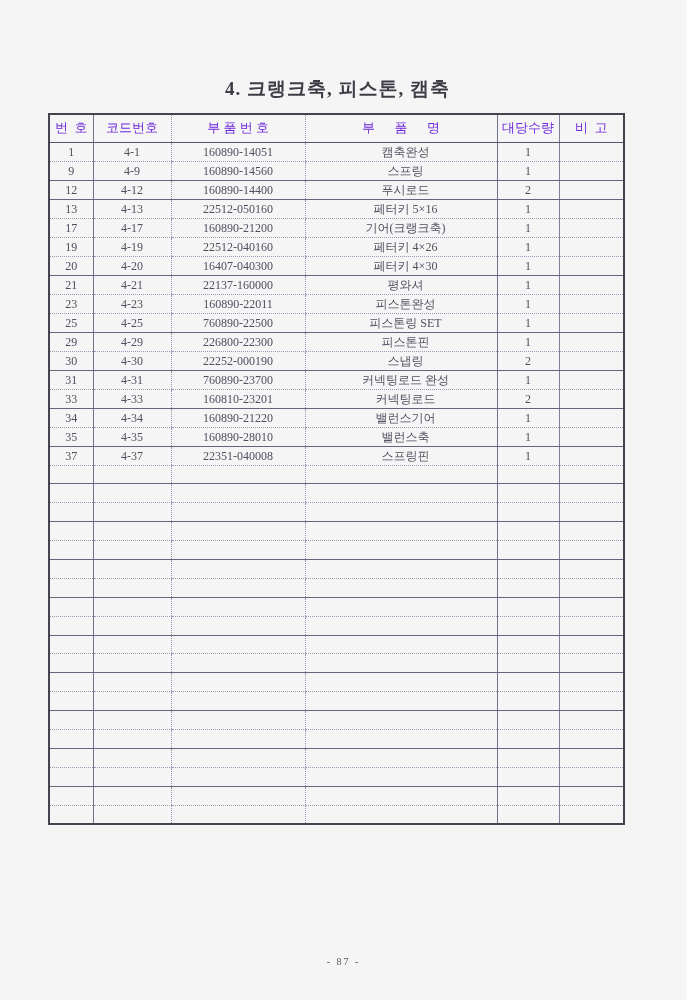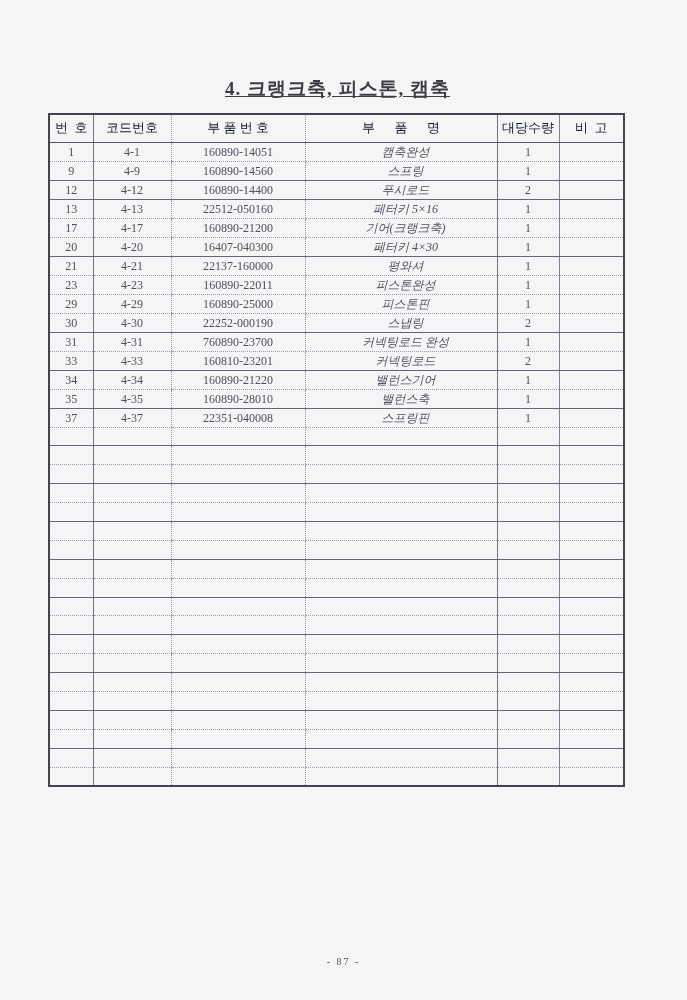--- a/index.html
+++ b/index.html
@@ -13,35 +13,34 @@
   }
   .page-title {
     position:absolute;
     top:76px; left:0;
     width:675px;
     text-align:center;
     font-size:19px;
     font-weight:bold;
     color:#3c3c45;
     letter-spacing:1px;
-    text-decoration:underline;
   }
   table.parts {
     position:absolute;
     left:48px; top:113px;
     width:575px;
     border-collapse:collapse;
     table-layout:fixed;
     border:2px solid #42444f;
   }
   table.parts th {
     height:28px;
     font-size:13px;
     font-weight:normal;
-    color:#0f172a;
+    color:#6d28d9;
     text-align:center;
     white-space:pre;
     border-bottom:1px solid #53556a;
     overflow:hidden;
   }
   table.parts td {
     height:18.9px;
     font-size:12px;
     line-height:18px;
     text-align:center;
@@ -55,21 +54,21 @@
   table.parts th:nth-child(4), table.parts td:nth-child(4) {
     border-left-style:dotted; border-left-color:#9395b2;
   }
   table.parts th:nth-child(6), table.parts td:nth-child(6) {
     border-left-color:#7d8098;
   }
   
   tr.dotted td { border-bottom:1px dotted #989ab6; }
   tr.solid  td { border-bottom:1px solid #62657c; }
   tbody tr:last-child td { border-bottom:none; }
-  td.name { text-align:left; padding-left:9px;font-style:italic; }
+  td.name { text-align:left; padding-left:9px; }
   .page-number {
     position:absolute;
     top:956px; left:0;
     width:687px;
     text-align:center;
     font-size:10px;
     color:#55555f;
     letter-spacing:2px;
   }
 </style>
@@ -131,20 +130,28 @@
         <td></td>
       </tr>
       <tr class="dotted">
         <td>17</td>
         <td>4-17</td>
         <td>160890-21200</td>
         <td class="name">기어(크랭크축)</td>
         <td>1</td>
         <td></td>
       </tr>
+      <tr class="dotted">
+        <td>19</td>
+        <td>4-19</td>
+        <td>22512-040160</td>
+        <td class="name">페터키 4×26</td>
+        <td>1</td>
+        <td></td>
+      </tr>
       <tr class="solid">
         <td>20</td>
         <td>4-20</td>
         <td>16407-040300</td>
         <td class="name">페터키 4×30</td>
         <td>1</td>
         <td></td>
       </tr>
       <tr class="dotted">
         <td>21</td>
@@ -155,24 +162,32 @@
         <td></td>
       </tr>
       <tr class="dotted">
         <td>23</td>
         <td>4-23</td>
         <td>160890-22011</td>
         <td class="name">피스톤완성</td>
         <td>1</td>
         <td></td>
       </tr>
+      <tr class="solid">
+        <td>25</td>
+        <td>4-25</td>
+        <td>760890-22500</td>
+        <td class="name">피스톤링 SET</td>
+        <td>1</td>
+        <td></td>
+      </tr>
       <tr class="dotted">
         <td>29</td>
         <td>4-29</td>
-        <td>160890-25000</td>
+        <td>226800-22300</td>
         <td class="name">피스톤핀</td>
         <td>1</td>
         <td></td>
       </tr>
       <tr class="solid">
         <td>30</td>
         <td>4-30</td>
         <td>22252-000190</td>
         <td class="name">스냅링</td>
         <td>2</td>

